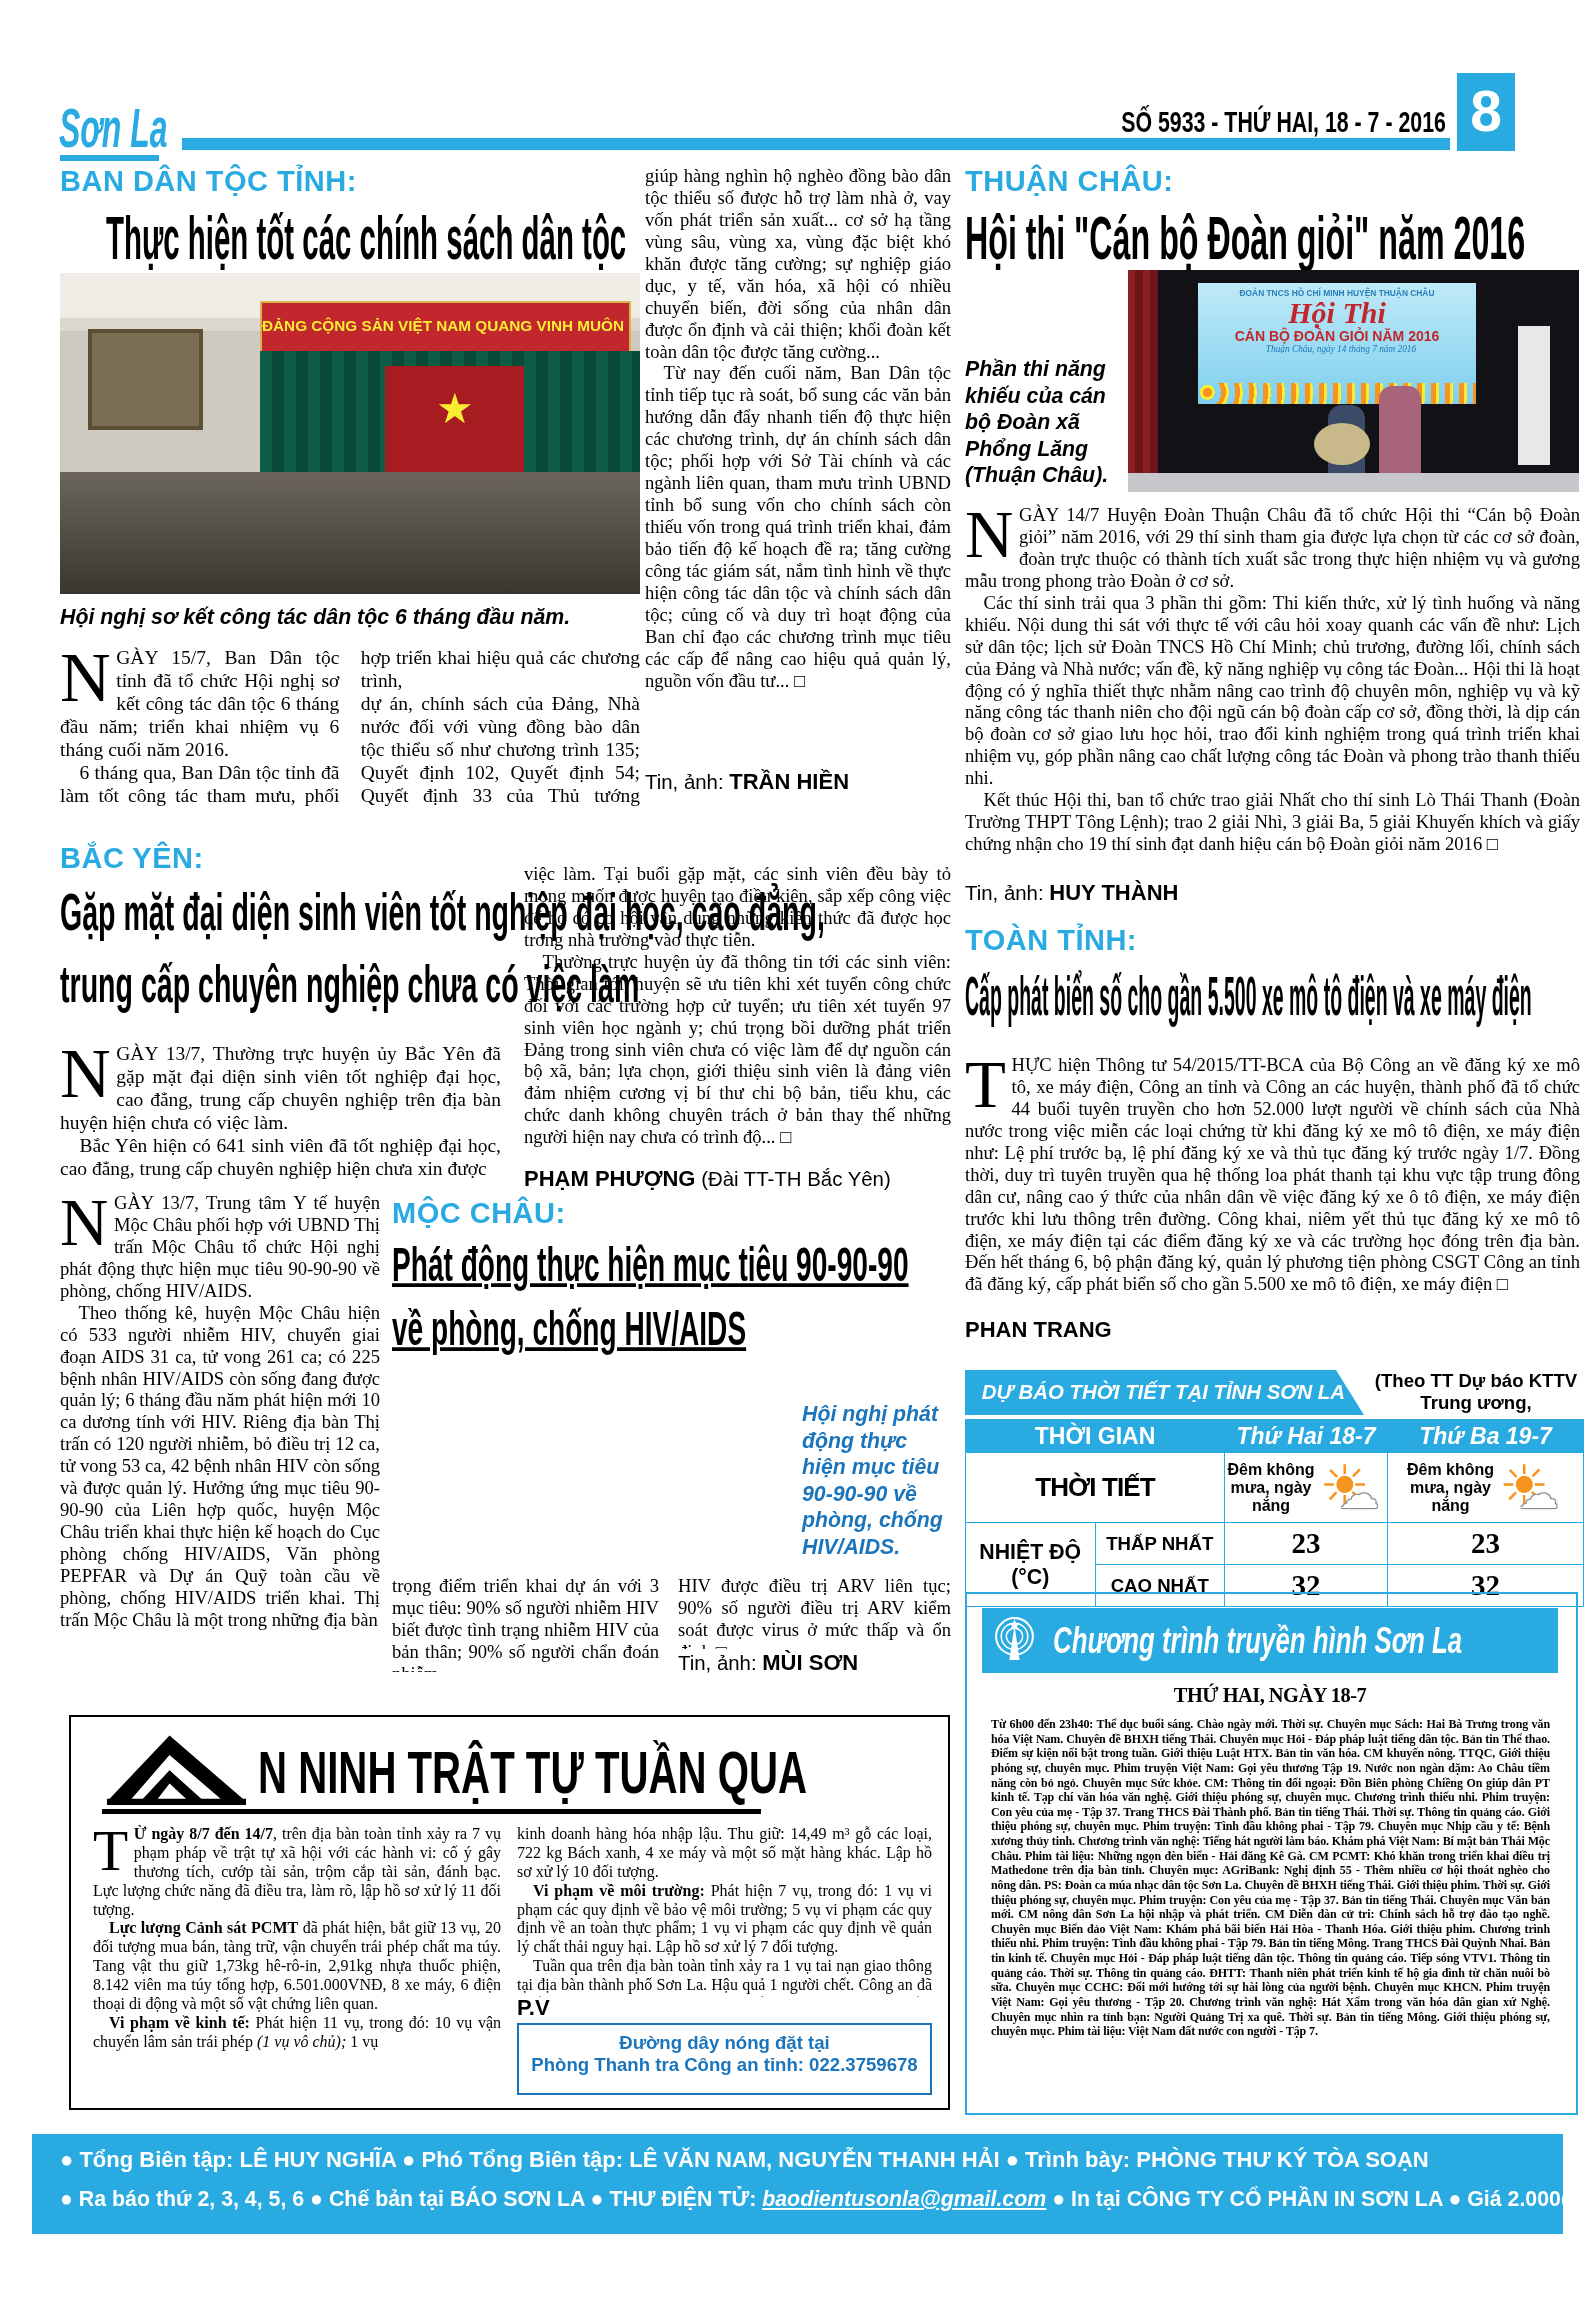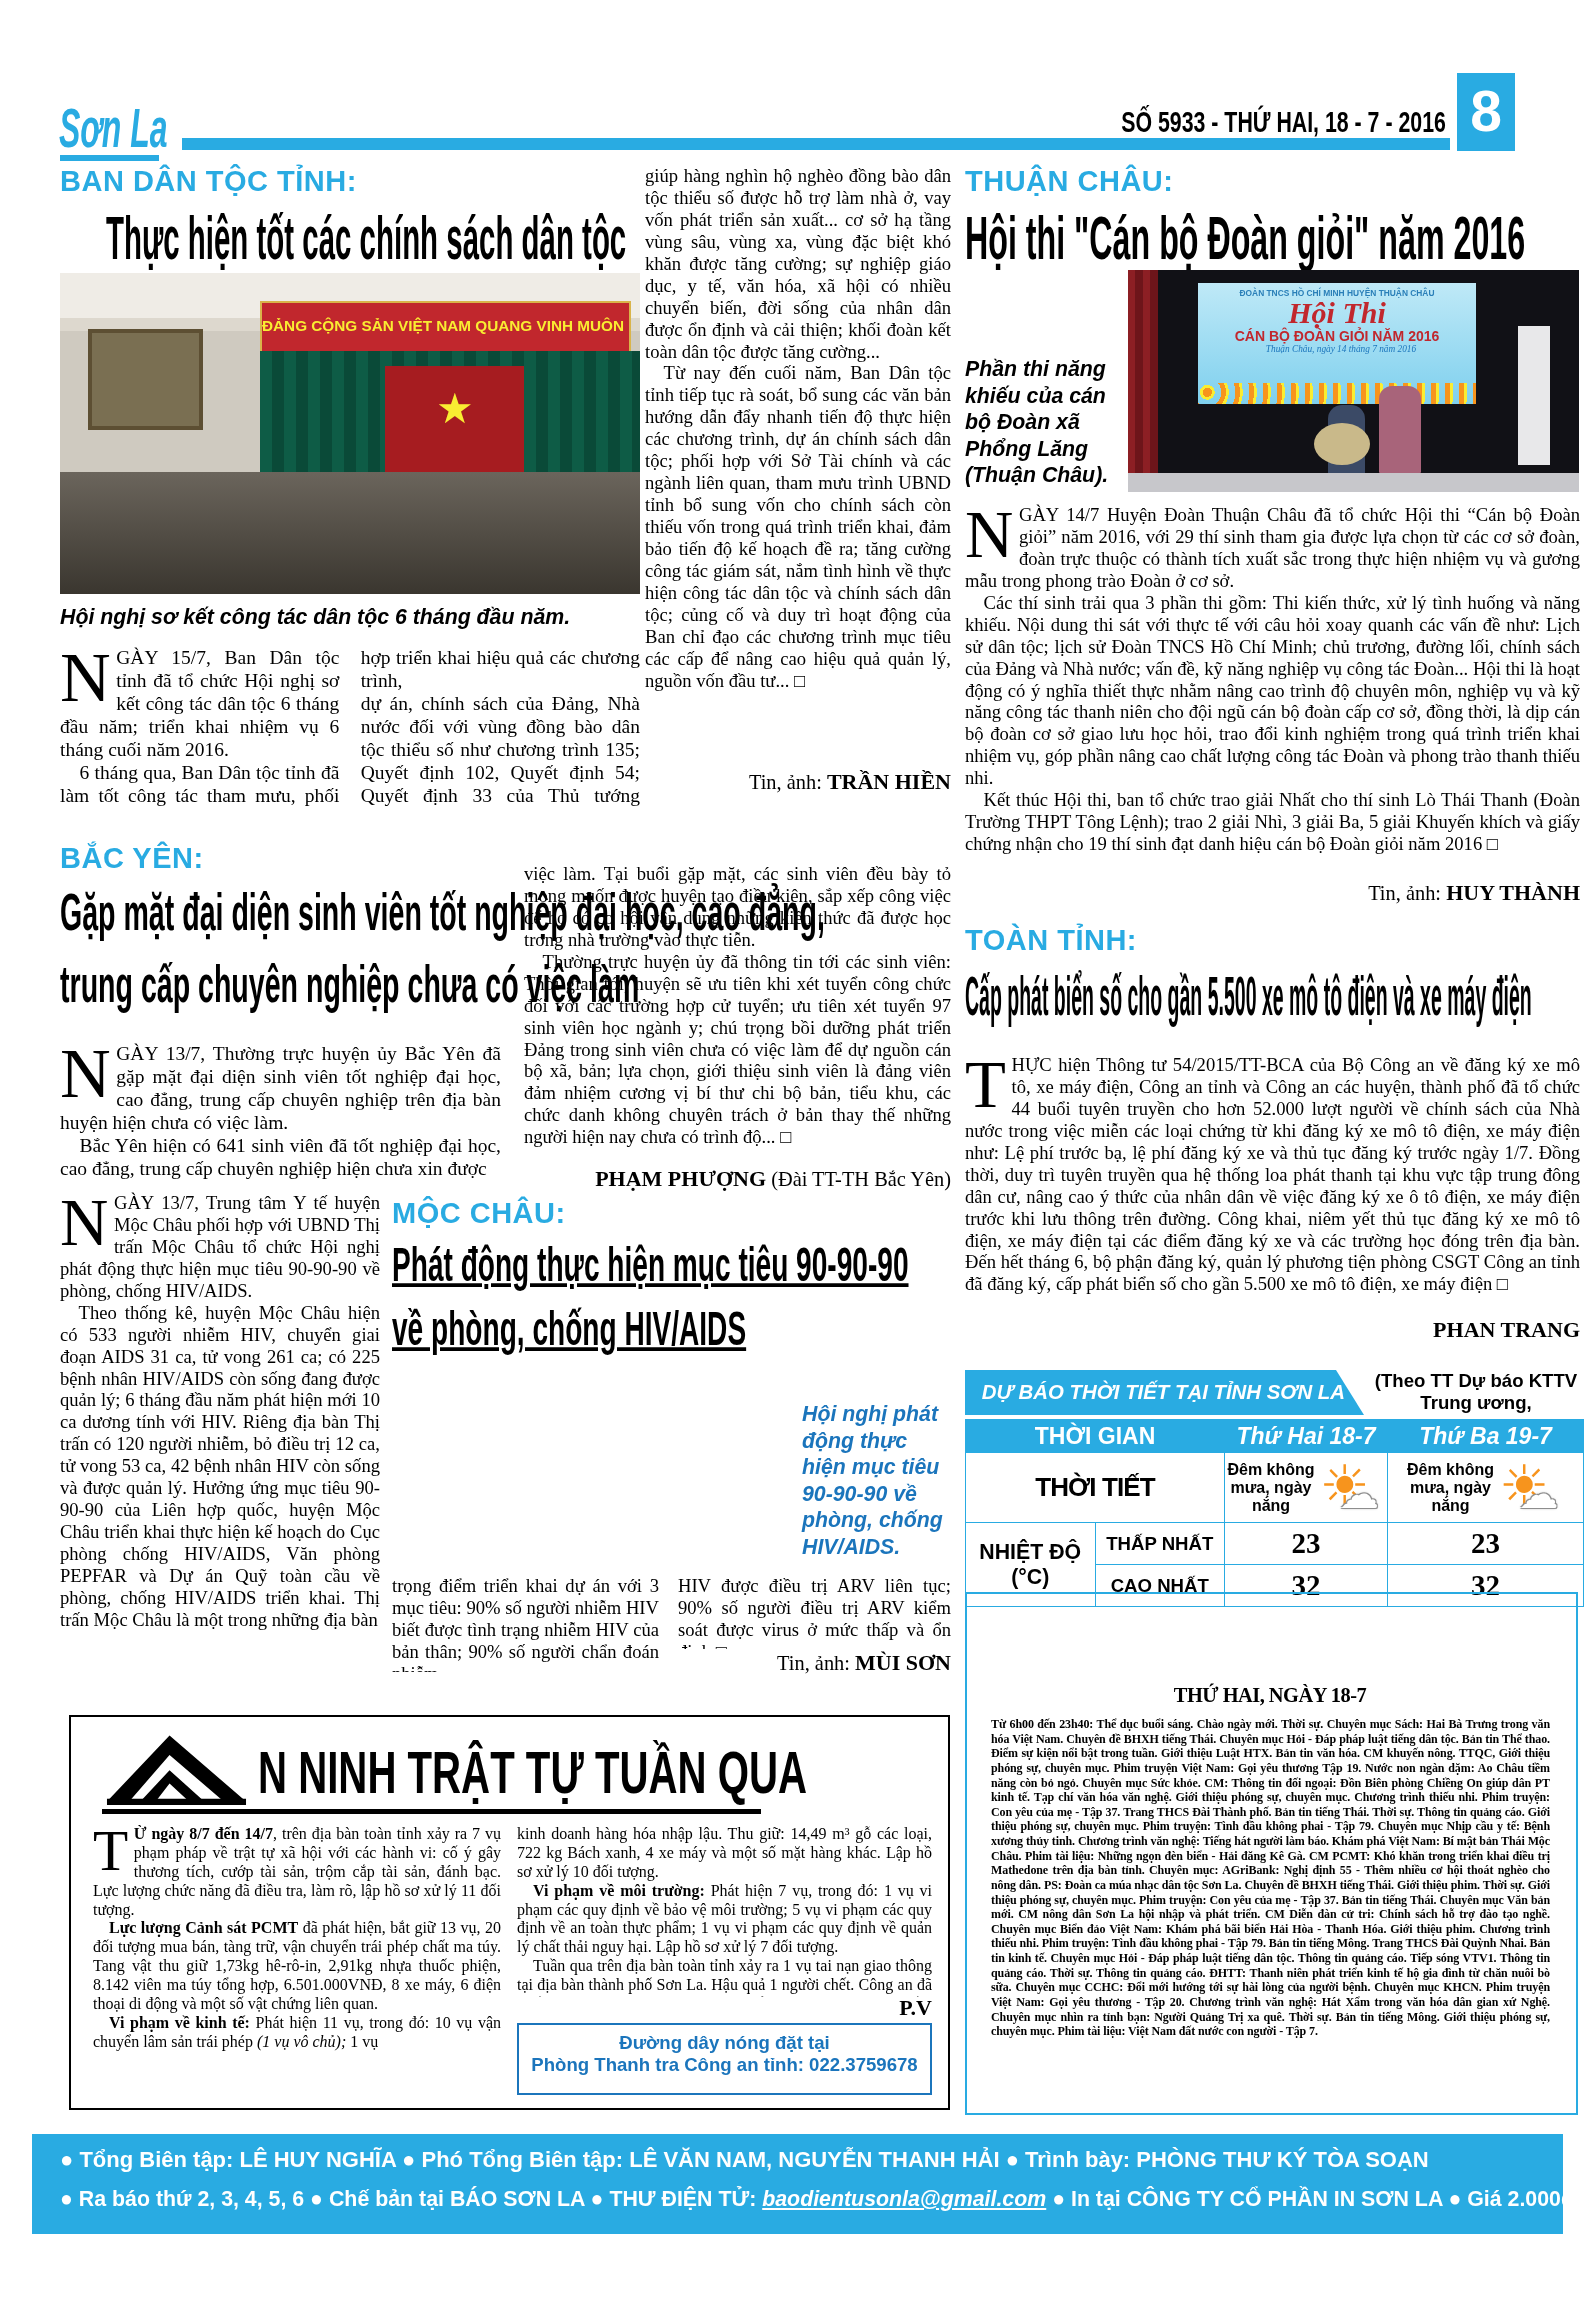--- a/index.html
+++ b/index.html
@@ -8,21 +8,21 @@
   .abs{position:absolute;}
   .sans{font-family:"Liberation Sans",sans-serif;}
   .kicker{font-family:"Liberation Sans",sans-serif;font-weight:bold;color:#29abe2;font-size:29px;letter-spacing:0.5px;}
   .hl{font-family:"Liberation Sans",sans-serif;font-weight:bold;color:#000;}
   .hl .ln{display:block;white-space:nowrap;transform-origin:left top;}
   .serif{text-align:justify;line-height:1.18;overflow:hidden;}
   .ind{text-indent:1em;margin:0;}
   .noind{text-indent:0;margin:0;}
   .dropcap{float:left;font-size:3.6em;line-height:0.78;padding:3.7px 5.6px 0 0;}
   .caption{font-family:"Liberation Sans",sans-serif;font-weight:bold;font-style:italic;font-size:21.3px;line-height:1.25;}
-  .byline{font-family:Liberation Serif, serif;text-align:right;font-size:20.4px;}
+  .byline{font-family:Liberation Sans, sans-serif;text-align:left;font-size:20.4px;}
   .byline .nm{font-weight:bold;font-size:22px;}
   .cyan{background:#29abe2;}
   .wht{color:#fff;}
   .it{font-style:italic;}
   .b{font-weight:bold;}
   .photo{overflow:hidden;position:absolute;}
   .wicon{position:relative;display:inline-block;width:70px;height:60px;vertical-align:middle;}
   .wicon .sun{position:absolute;left:4.6px;top:-4.6px;font-size:56px;color:#f7941d;}
   .wicon .cloud{position:absolute;left:24px;top:13px;font-size:40px;color:#fff;
     text-shadow:0 0 2.8px #777,0.9px 0.9px 0 #999,-0.9px 0.9px 0 #999,0.9px -0.9px 0 #999,-0.9px -0.9px 0 #999;}
@@ -180,20 +180,32 @@
     </tr>
     <tr style="height:42px;">
       <td class="sans b" style="font-size:18.6px;">CAO NHẤT</td>
       <td class="b" style="font-size:29px;">32</td>
       <td class="b" style="font-size:29px;">32</td>
     </tr>
   </tbody>
     </table>
 
   <div class="abs tvbox" style="left:965px;top:1592px;width:609px;height:519px;"></div>
+  <div class="abs cyan" style="left:982px;top:1608px;width:576px;height:65px;display:flex;align-items:center;">
+    <span style="display:inline-block;width:51px;height:51px;margin-left:7.4px;">
+      <svg viewBox="0 0 100 100" width="51" height="51">
+        <circle cx="50" cy="42" r="36" fill="none" stroke="#fff" stroke-width="4"></circle>
+        <circle cx="50" cy="42" r="26" fill="none" stroke="#fff" stroke-width="3"></circle>
+        <circle cx="50" cy="42" r="16" fill="none" stroke="#fff" stroke-width="3"></circle>
+        <polygon points="50,20 60,88 40,88" fill="#fff"></polygon>
+        <polygon points="50,8 53,16 61,16 55,21 57,29 50,24 43,29 45,21 39,16 47,16" fill="#fff"></polygon>
+      </svg>
+    </span>
+    <span class="wht sans b it ln" style="display:inline-block;font-size:34px;margin-left:13px;white-space:nowrap;transform:scale(0.76,1.1);transform-origin:left center;">Chương trình truyền hình Sơn La</span>
+  </div>
   <div class="abs b" style="left:982px;top:1684px;width:576px;text-align:center;font-size:20.4px;letter-spacing:-0.5px;">THỨ HAI, NGÀY 18-7</div>
   <div class="abs serif b" style="left:991px;top:1717px;width:559px;height:380px;font-size:12px;line-height:1.22;letter-spacing:-0.1px;">
     <span>Từ 6h00 đến 23h40:</span><span> Thể dục buổi sáng. Chào ngày mới. Thời sự. Chuyên mục Sách: Hai Bà Trưng trong văn hóa Việt Nam. Chuyên đề BHXH tiếng Thái. Chuyên mục Hỏi - Đáp pháp luật tiếng dân tộc. Bản tin Thể thao. Điểm sự kiện nổi bật trong tuần. Giới thiệu Luật HTX. Bản tin văn hóa. CM khuyến nông. TTQC, Giới thiệu phóng sự, chuyên mục. Phim truyện Việt Nam: Gọi yêu thương Tập 19. Nước non ngàn dặm: Ao Châu tiềm năng còn bỏ ngỏ. Chuyên mục Sức khỏe. CM: Thông tin đối ngoại: Đồn Biên phòng Chiềng On giúp dân PT kinh tế. Tạp chí văn hóa văn nghệ. Giới thiệu phóng sự, chuyên mục. Chương trình thiếu nhi. Phim truyện: Con yêu của mẹ - Tập 37. Trang THCS Đài Thành phố. Bản tin tiếng Thái. Thời sự. Thông tin quảng cáo. Giới thiệu phóng sự, chuyên mục. Phim truyện: Tình đầu không phai - Tập 79. Chuyên mục Nhịp cầu y tế: Bệnh xương thủy tinh. Chương trình văn nghệ: Tiếng hát người làm báo. Khám phá Việt Nam: Bí mật bản Thái Mộc Châu. Phim tài liệu: Những ngọn đèn biển - Hải đăng Kê Gà. CM PCMT: Khó khăn trong triển khai điều trị Mathedone trên địa bàn tỉnh. Chuyên mục: AGriBank: Nghị định 55 - Thêm nhiều cơ hội thoát nghèo cho nông dân. PS: Đoàn ca múa nhạc dân tộc Sơn La. Chuyên đề BHXH tiếng Thái. Giới thiệu phim. Thời sự. Giới thiệu phóng sự, chuyên mục. Phim truyện: Con yêu của mẹ - Tập 37. Bản tin tiếng Thái. Chuyên mục Văn bản mới. CM nông dân Sơn La hội nhập và phát triển. CM Diễn đàn cử tri: Chính sách hỗ trợ đào tạo nghề. Chuyên mục Biển đảo Việt Nam: Khám phá bãi biển Hải Hòa - Thanh Hóa. Giới thiệu phim. Chương trình thiếu nhi. Phim truyện: Tình đầu không phai - Tập 79. Bản tin tiếng Mông. Trang THCS Đài Quỳnh Nhai. Bản tin kinh tế. Chuyên mục Hỏi - Đáp pháp luật tiếng dân tộc. Thông tin quảng cáo. Tiếp sóng VTV1. Thông tin quảng cáo. Thời sự. Thông tin quảng cáo. ĐHTT: Thanh niên phát triển kinh tế hộ gia đình từ chăn nuôi bò sữa. Chuyên mục CCHC: Đổi mới hướng tới sự hài lòng của người bệnh. Chuyên mục KHCN. Phim truyện Việt Nam: Gọi yêu thương - Tập 20. Chương trình văn nghệ: Hát Xẩm trong văn hóa dân gian xứ Nghệ. Chuyên mục nhìn ra tỉnh bạn: Người Quảng Trị xa quê. Thời sự. Bản tin tiếng Mông. Giới thiệu phóng sự, chuyên mục. Phim tài liệu: Việt Nam đất nước con người - Tập 7.</span>
   </div>
 
   <div class="abs" style="left:69px;top:1715px;width:877px;height:391px;border:2.8px solid #000;"></div>
   <span class="abs" style="left:100px;top:1732px;width:153px;height:74px;">
     <svg viewBox="0 0 220 105" width="153" height="73">
       <polygon points="10,100 100,5 210,100 178,100 100,33 42,100" fill="#000"></polygon>
       <polygon points="58,100 100,55 150,100 128,100 100,74 80,100" fill="#000"></polygon>

